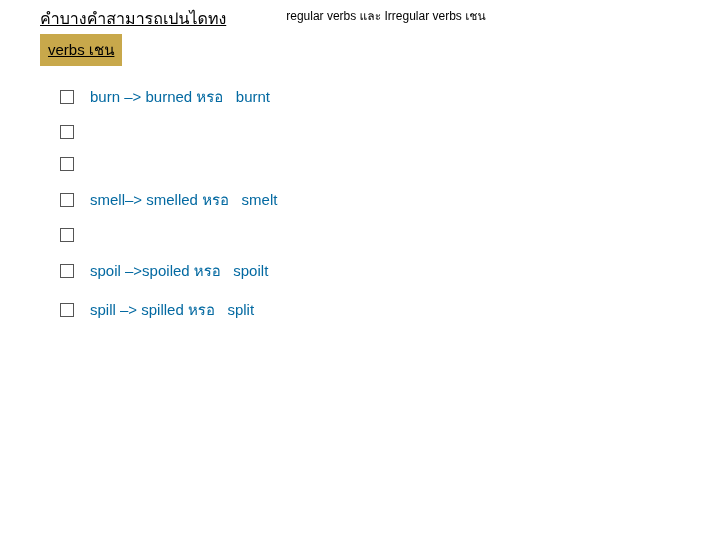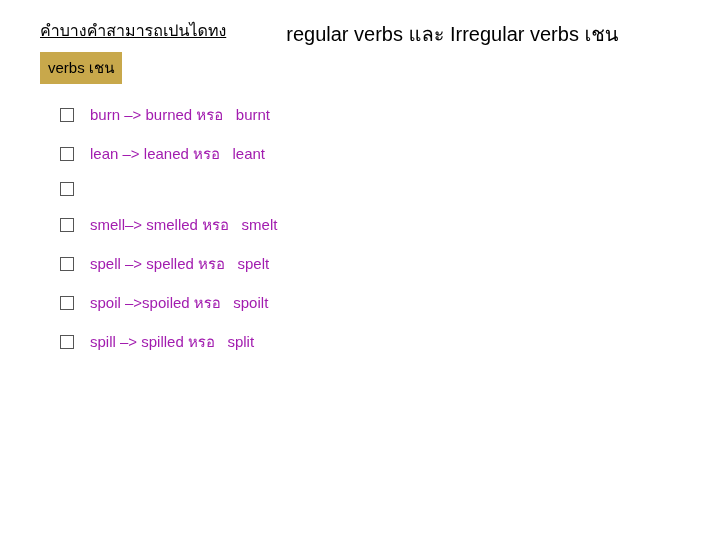--- a/index.html
+++ b/index.html
@@ -12,57 +12,58 @@
       width: 720px;
       height: 540px;
       background: #ffffff;
       font-family: 'Times New Roman', Times, serif;
       overflow: hidden;
     }
 
     .page {
       width: 720px;
       height: 408px;
-      padding: 20px 40px;
+      padding: 8px 40px;
       position: relative;
     }
 
     .header {
       display: flex;
       align-items: flex-start;
       margin-bottom: 0;
     }
 
     .title-underlined {
       text-decoration: underline;
       font-size: 16px;
       color: #000;
       font-weight: normal;
       font-family: 'Tahoma', 'Arial', sans-serif;
       line-height: 1.4;
     }
 
     .title-right {
-      font-size: 20px;
+      font-size: 12px;
       color: #000;
       font-weight: normal;
       font-family: 'Tahoma', 'Arial', sans-serif;
       margin-left: 60px;
       line-height: 1.4;
     }
 
     .subtitle-bar {
       background-color: #c8a84b;
       padding: 4px 8px;
       margin-top: 4px;
       margin-bottom: 20px;
       display: inline-block;
       font-size: 15px;
       font-family: 'Tahoma', 'Arial', sans-serif;
       color: #000;
+      text-decoration: underline;
     }
 
     .list-container {
       padding-left: 20px;
     }
 
     .list-item {
       display: flex;
       align-items: center;
       margin-bottom: 18px;
@@ -77,21 +78,21 @@
       flex-shrink: 0;
       display: flex;
       align-items: center;
       justify-content: center;
       font-size: 10px;
     }
 
     .item-text {
       font-size: 15px;
       font-family: 'Tahoma', 'Arial', sans-serif;
-      color: #a21caf;
+      color: #0369a1;
       line-height: 1.4;
     }
   </style>
 </head>
 <body>
 
 <div class="page">
 
   <div class="header">
     <span class="title-underlined">คำบางคำสามารถเปนไดทง</span>
@@ -105,35 +106,33 @@
   <div class="list-container">
 
     <div class="list-item">
       <div class="checkbox"></div>
       <span class="item-text">burn –&gt; burned หรอ &nbsp;&nbsp;burnt</span>
     </div>
 
 
     <div class="list-item">
       <div class="checkbox"></div>
-      <span class="item-text">lean –&gt; leaned หรอ &nbsp;&nbsp;leant</span>
     </div>
 
     <div class="list-item">
       <div class="checkbox"></div>
     </div>
 
     <div class="list-item">
       <div class="checkbox"></div>
       <span class="item-text">smell–&gt; smelled หรอ &nbsp;&nbsp;smelt</span>
     </div>
 
     <div class="list-item">
       <div class="checkbox"></div>
-      <span class="item-text">spell –&gt; spelled หรอ &nbsp;&nbsp;spelt</span>
     </div>
 
     <div class="list-item">
       <div class="checkbox"></div>
       <span class="item-text">spoil –&gt;spoiled หรอ &nbsp;&nbsp;spoilt</span>
     </div>
 
     <div class="list-item">
       <div class="checkbox"></div>
       <span class="item-text">spill –&gt; spilled หรอ &nbsp;&nbsp;split</span>

